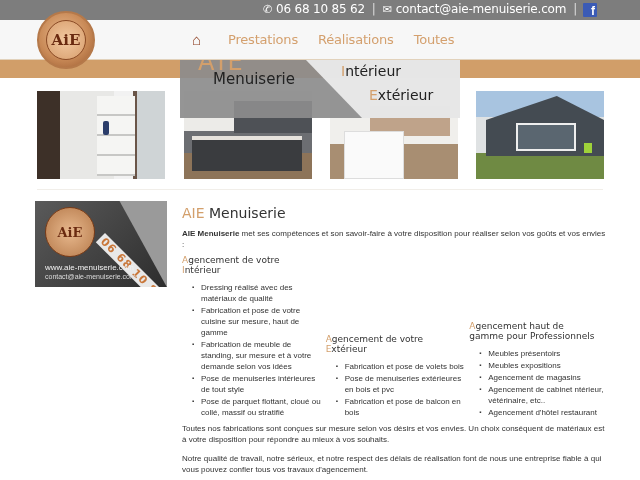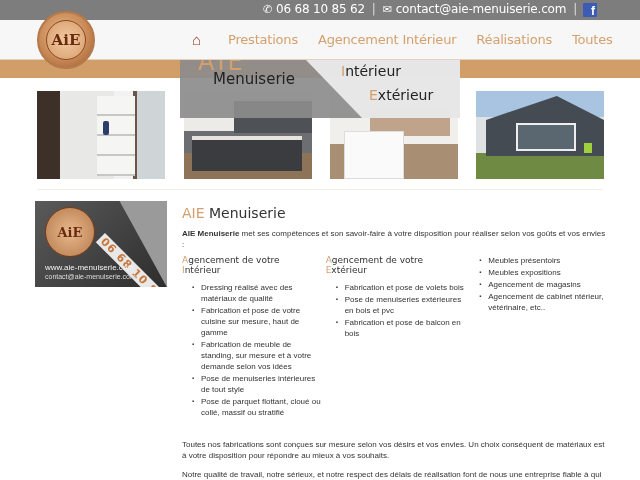--- a/index.html
+++ b/index.html
@@ -43,28 +43,28 @@
   .card { position: absolute; left: 35px; top: 201px; width: 132px; height: 86px; background: linear-gradient(135deg, #5a5a5a 0%, #2d2d2d 100%); overflow: hidden; }
   .card .stripe { position: absolute; left: 55px; top: -10px; width: 120px; height: 120px; background: #9a9a9a; clip-path: polygon(20% 0, 100% 0, 100% 100%, 75% 100%); }
   .card .logo-sm { position: absolute; left: 10px; top: 6px; width: 50px; height: 50px; border-radius: 50%; background: radial-gradient(circle, #e8b98e 0%, #b5794a 100%); border: 1px solid #7a3c18; display: flex; align-items: center; justify-content: center; font-family: "DejaVu Serif", serif; font-weight: bold; font-size: 13px; color: #6a2a10; }
   .card .phone { position: absolute; left: 70px; top: 32px; transform: rotate(45deg); transform-origin: left top; font-family: "DejaVu Sans", sans-serif; font-weight: bold; font-size: 11px; color: #c9773a; background: #e8e8e8; padding: 0 3px; white-space: nowrap; letter-spacing: 1px; }
   .card .www { position: absolute; left: 10px; top: 62px; font-size: 8px; color: #f2f2f2; white-space: nowrap; }
   .card .mail { position: absolute; left: 10px; top: 72px; font-size: 7px; color: #dcdcdc; white-space: nowrap; }
   .content { position: absolute; left: 182px; top: 205px; width: 425px; color: #333; font-size: 8px; }
   .content h1 { font-family: "DejaVu Sans", sans-serif; font-weight: normal; font-size: 14px; color: #333; margin-bottom: 7px; }
   .content h1 .accent { color: #d39f6b; }
   .intro { font-size: 8px; line-height: 11px; margin-bottom: 5px; }
-  .cols { display: flex; }
+  .cols { display: flex; align-items: flex-end; }
   .col { width: 146px; }
   .col h2 { font-family: "DejaVu Sans", sans-serif; font-weight: normal; font-size: 9px; line-height: 10px; color: #333; margin-bottom: 7px; }
   .col ul { margin-left: 19px; list-style: none; }
   .col li { font-size: 8px; line-height: 11px; margin-bottom: 1px; position: relative; padding-left: 0; }
   .col li::before { content: "▪"; position: absolute; left: -9px; top: 0; font-size: 6px; color: #333; }
   .para { font-size: 8px; line-height: 11px; margin-top: 8px; }
-  .p-first { margin-top: 20px; }
+  .p-first { margin-top: 4px; }
 </style>
 </head>
 <body>
 
 <div class="topbar">
   <div class="contact">
     <span class="phone-icon">✆</span>
     <span>06 68 10 85 62</span>
     <span class="sep">|</span>
     <span class="mail-icon">✉</span>
@@ -72,21 +72,20 @@
     <span class="sep">|</span>
     <span style="display:inline-block;width:14px;"></span>
   </div>
   <div class="fb">f</div>
 </div>
 
 <div class="header">
   <nav class="nav">
     <span class="home">⌂</span>
     <a>Prestations</a>
-    <a>Agencement Intérieur</a>
     <a>Réalisations</a>
     <a>Toutes</a>
   </nav>
 </div>
 
 <div class="logo">
   <div class="inner">AiE</div>
 </div>
 
 <div class="band"></div>
@@ -147,24 +146,26 @@
     </div>
     <div class="col">
       <h2><span class="initial">A</span><span>gencement de votre</span><br><span class="initial">E</span><span>xtérieur</span></h2>
       <ul>
         <li>Fabrication et pose de volets bois</li>
         <li>Pose de menuiseries extérieures en bois et pvc</li>
         <li>Fabrication et pose de balcon en bois</li>
       </ul>
     </div>
     <div class="col" style="width:140px">
+      <h2><span class="initial">A</span><span>gencement haut de</span><br><span>gamme pour Professionnels</span></h2>
       <ul>
         <li>Meubles présentoirs</li>
         <li>Meubles expositions</li>
         <li>Agencement de magasins</li>
         <li>Agencement de cabinet ntérieur, vétérinaire, etc..</li>
+        <li>Agencement d'hôtel restaurant</li>
       </ul>
     </div>
   </div>
 
   <p class="para p-first">Toutes nos fabrications sont conçues sur mesure selon vos désirs et vos envies. Un choix conséquent de matériaux est à votre disposition pour répondre au mieux à vos souhaits.</p>
   <p class="para">Notre qualité de travail, notre sérieux, et notre respect des délais de réalisation font de nous une entreprise fiable à qui vous pouvez confier tous vos travaux d'agencement.</p>
 </div>
 
 </body></html>

